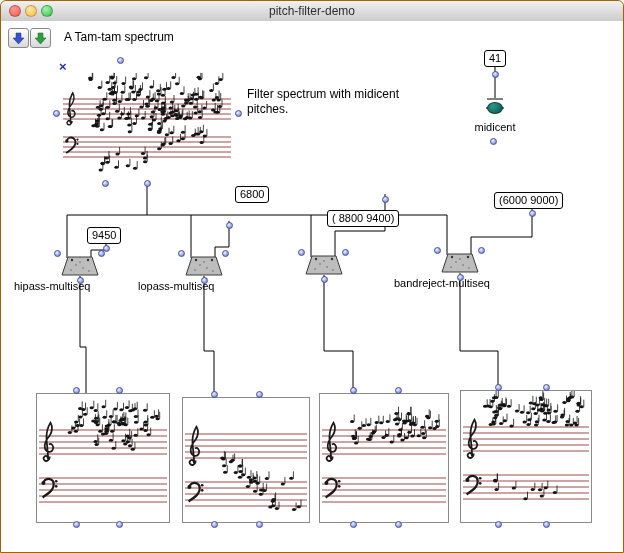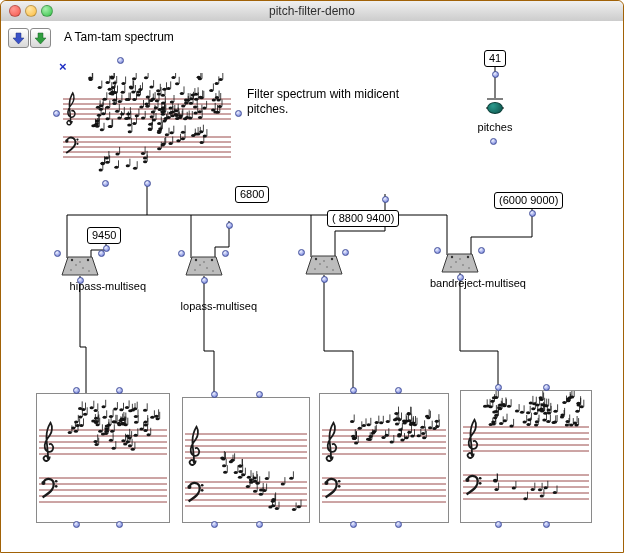--- a/index.html
+++ b/index.html
@@ -30,21 +30,21 @@
   }
   .comment{position:absolute;font-size:12px;color:#000;line-height:1.25;}
   .xmark{position:absolute;font-size:13px;font-weight:bold;}
   .vbox{
     position:absolute;background:#fff;border:1px solid #000;border-radius:3px;
     font-size:11px;line-height:13px;padding:1px 4px;white-space:nowrap;color:#000;
   }
   .score{position:absolute;background:#fff;}
   .score.bordered{border:1px solid #8a8a8a;}
   .filter{position:absolute;}
-  .filter-label{position:absolute;width:132px;text-align:right;font-size:11px;color:#000;}
+  .filter-label{position:absolute;width:132px;text-align:left;font-size:11px;color:#000;}
   .widget-label{position:absolute;width:60px;text-align:center;font-size:11px;color:#000;}
   .knob{
     position:absolute;width:16px;height:12px;border-radius:50%;
     background:radial-gradient(circle at 35% 30%,#2a9a8d,#0c4f48);
     border:1px solid #083b35;box-sizing:border-box;
   }
   .ball{
     position:absolute;width:7px;height:7px;border-radius:50%;box-sizing:border-box;
     background:radial-gradient(circle at 35% 30%,#f0f3ff,#9aa5e8 60%,#5a6ab8);
     border:1px solid #44519c;
@@ -448,21 +448,21 @@
         <ellipse cx="55.4" cy="94.3" rx="2.1" ry="1.5" fill="#141414"></ellipse>
       </svg></div>
 
   <div class="vbox" style="left:483px;top:49px;text-align:center;">41</div>
   <div class="vbox" style="left:86px;top:226px;">9450</div>
   <div class="vbox" style="left:209px;top:185px;margin-left:25px;">6800</div>
   <div class="vbox" style="left:326px;top:176px;margin-top:33px;">( 8800 9400)</div>
   <div class="vbox" style="left:493px;top:191px;">(6000 9000)</div>
 
   <div class="knob" style="left:486px;top:101px;"></div>
-  <div class="widget-label" style="left:464px;top:120px;">pitches</div>
+  <div class="widget-label" style="left:464px;top:120px;">midicent</div>
 
   <div class="filter" style="left:60px;top:255px;">
     <svg width="38" height="20">
       <polygon points="7,1 31,1 37,19 1,19" fill="#bdbdbd" stroke="#3a3a3a" stroke-width="1"></polygon>
       <circle cx="11" cy="4" r="1.2" fill="#333"></circle>
         <circle cx="27" cy="4" r="1.2" fill="#333"></circle>
       <circle cx="15" cy="9" r="0.8" fill="#666"></circle>
         <circle cx="22" cy="12" r="0.8" fill="#666"></circle>
       <circle cx="10" cy="14" r="0.8" fill="#666"></circle>
         <circle cx="28" cy="15" r="0.8" fill="#666"></circle>
@@ -476,21 +476,21 @@
       <polygon points="7,1 31,1 37,19 1,19" fill="#bdbdbd" stroke="#3a3a3a" stroke-width="1"></polygon>
       <circle cx="11" cy="4" r="1.2" fill="#333"></circle>
         <circle cx="27" cy="4" r="1.2" fill="#333"></circle>
       <circle cx="15" cy="9" r="0.8" fill="#666"></circle>
         <circle cx="22" cy="12" r="0.8" fill="#666"></circle>
       <circle cx="10" cy="14" r="0.8" fill="#666"></circle>
         <circle cx="28" cy="15" r="0.8" fill="#666"></circle>
       <circle cx="19" cy="6" r="0.8" fill="#666"></circle>
     </svg>
   </div>
-  <div class="filter-label" style="left:124px;top:279px;margin-top:20px;">lopass-multiseq</div>
+  <div class="filter-label" style="left:137px;top:279px;">lopass-multiseq</div>
 
   <div class="filter" style="left:304px;top:254px;">
     <svg width="38" height="20">
       <polygon points="7,1 31,1 37,19 1,19" fill="#bdbdbd" stroke="#3a3a3a" stroke-width="1"></polygon>
       <circle cx="11" cy="4" r="1.2" fill="#333"></circle>
         <circle cx="27" cy="4" r="1.2" fill="#333"></circle>
       <circle cx="15" cy="9" r="0.8" fill="#666"></circle>
         <circle cx="22" cy="12" r="0.8" fill="#666"></circle>
       <circle cx="10" cy="14" r="0.8" fill="#666"></circle>
         <circle cx="28" cy="15" r="0.8" fill="#666"></circle>

